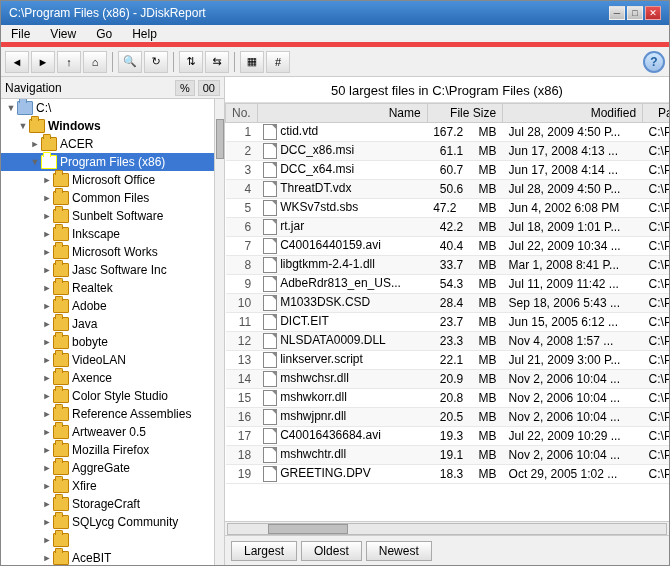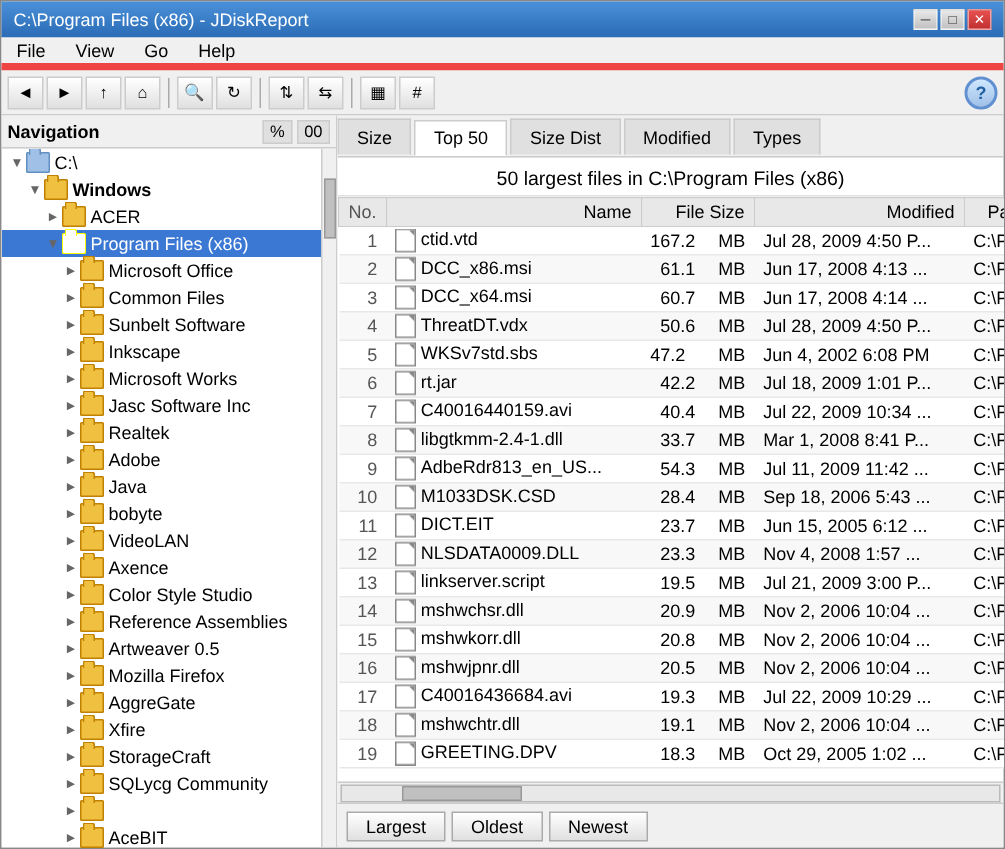--- a/index.html
+++ b/index.html
@@ -118,21 +118,21 @@
     .nav-header {
       display: flex;
       justify-content: space-between;
       align-items: center;
       background: #f0f0f0;
       border-bottom: 1px solid #ccc;
       padding: 2px 4px;
       height: 22px;
       flex-shrink: 0;
     }
-    .nav-title { font-size: 12px; font-weight: bold; }
+    .nav-title { font-size: 12px; font-weight: normal; }
     .nav-pct-btn {
       font-size: 11px;
       padding: 1px 4px;
       border: 1px solid #ccc;
       background: #e0e0e0;
       cursor: pointer;
     }
     .tree {
       flex: 1;
       overflow-y: auto;
@@ -529,27 +529,20 @@
           </div>
         </div>
         <div class="nav-scroll-bar">
           <div class="nav-scroll-thumb"></div>
         </div>
       </div>
     </div>
 
     <div class="content-panel">
 
-      <div class="tabs">
-        <div class="tab">Size</div>
-        <div class="tab active">Top 50</div>
-        <div class="tab">Size Dist</div>
-        <div class="tab">Modified</div>
-        <div class="tab">Types</div>
-      </div>
 
       <div class="content-title">50 largest files in C:\Program Files (x86)</div>
 
       <div class="table-container">
         <table>
           <thead>
             <tr>
               <th class="col-no">No.</th>
               <th class="col-name">Name</th>
               <th class="col-size" colspan="2">File Size</th>
@@ -676,21 +669,21 @@
       <td class="col-size" style="text-align:right">23.3</td>
       <td class="col-mb">&nbsp;MB</td>
       <td class="col-modified">Nov 4, 2008 1:57 ...</td>
       <td class="col-path">C:\P...</td>
     </tr>
               <tr style="background: white;">
       <td class="col-no">13</td>
       <td class="col-name">
         <span class="file-icon"></span>linkserver.script
       </td>
-      <td class="col-size" style="text-align:right">19.5</td>
+      <td class="col-size" style="text-align:right">22.1</td>
       <td class="col-mb">&nbsp;MB</td>
       <td class="col-modified">Jul 21, 2009 3:00 P...</td>
       <td class="col-path">C:\P...</td>
     </tr>
               <tr style="background: rgb(248, 248, 248);">
       <td class="col-no">14</td>
       <td class="col-name">
         <span class="file-icon"></span>mshwchsr.dll
       </td>
       <td class="col-size" style="text-align:right">20.9</td>

